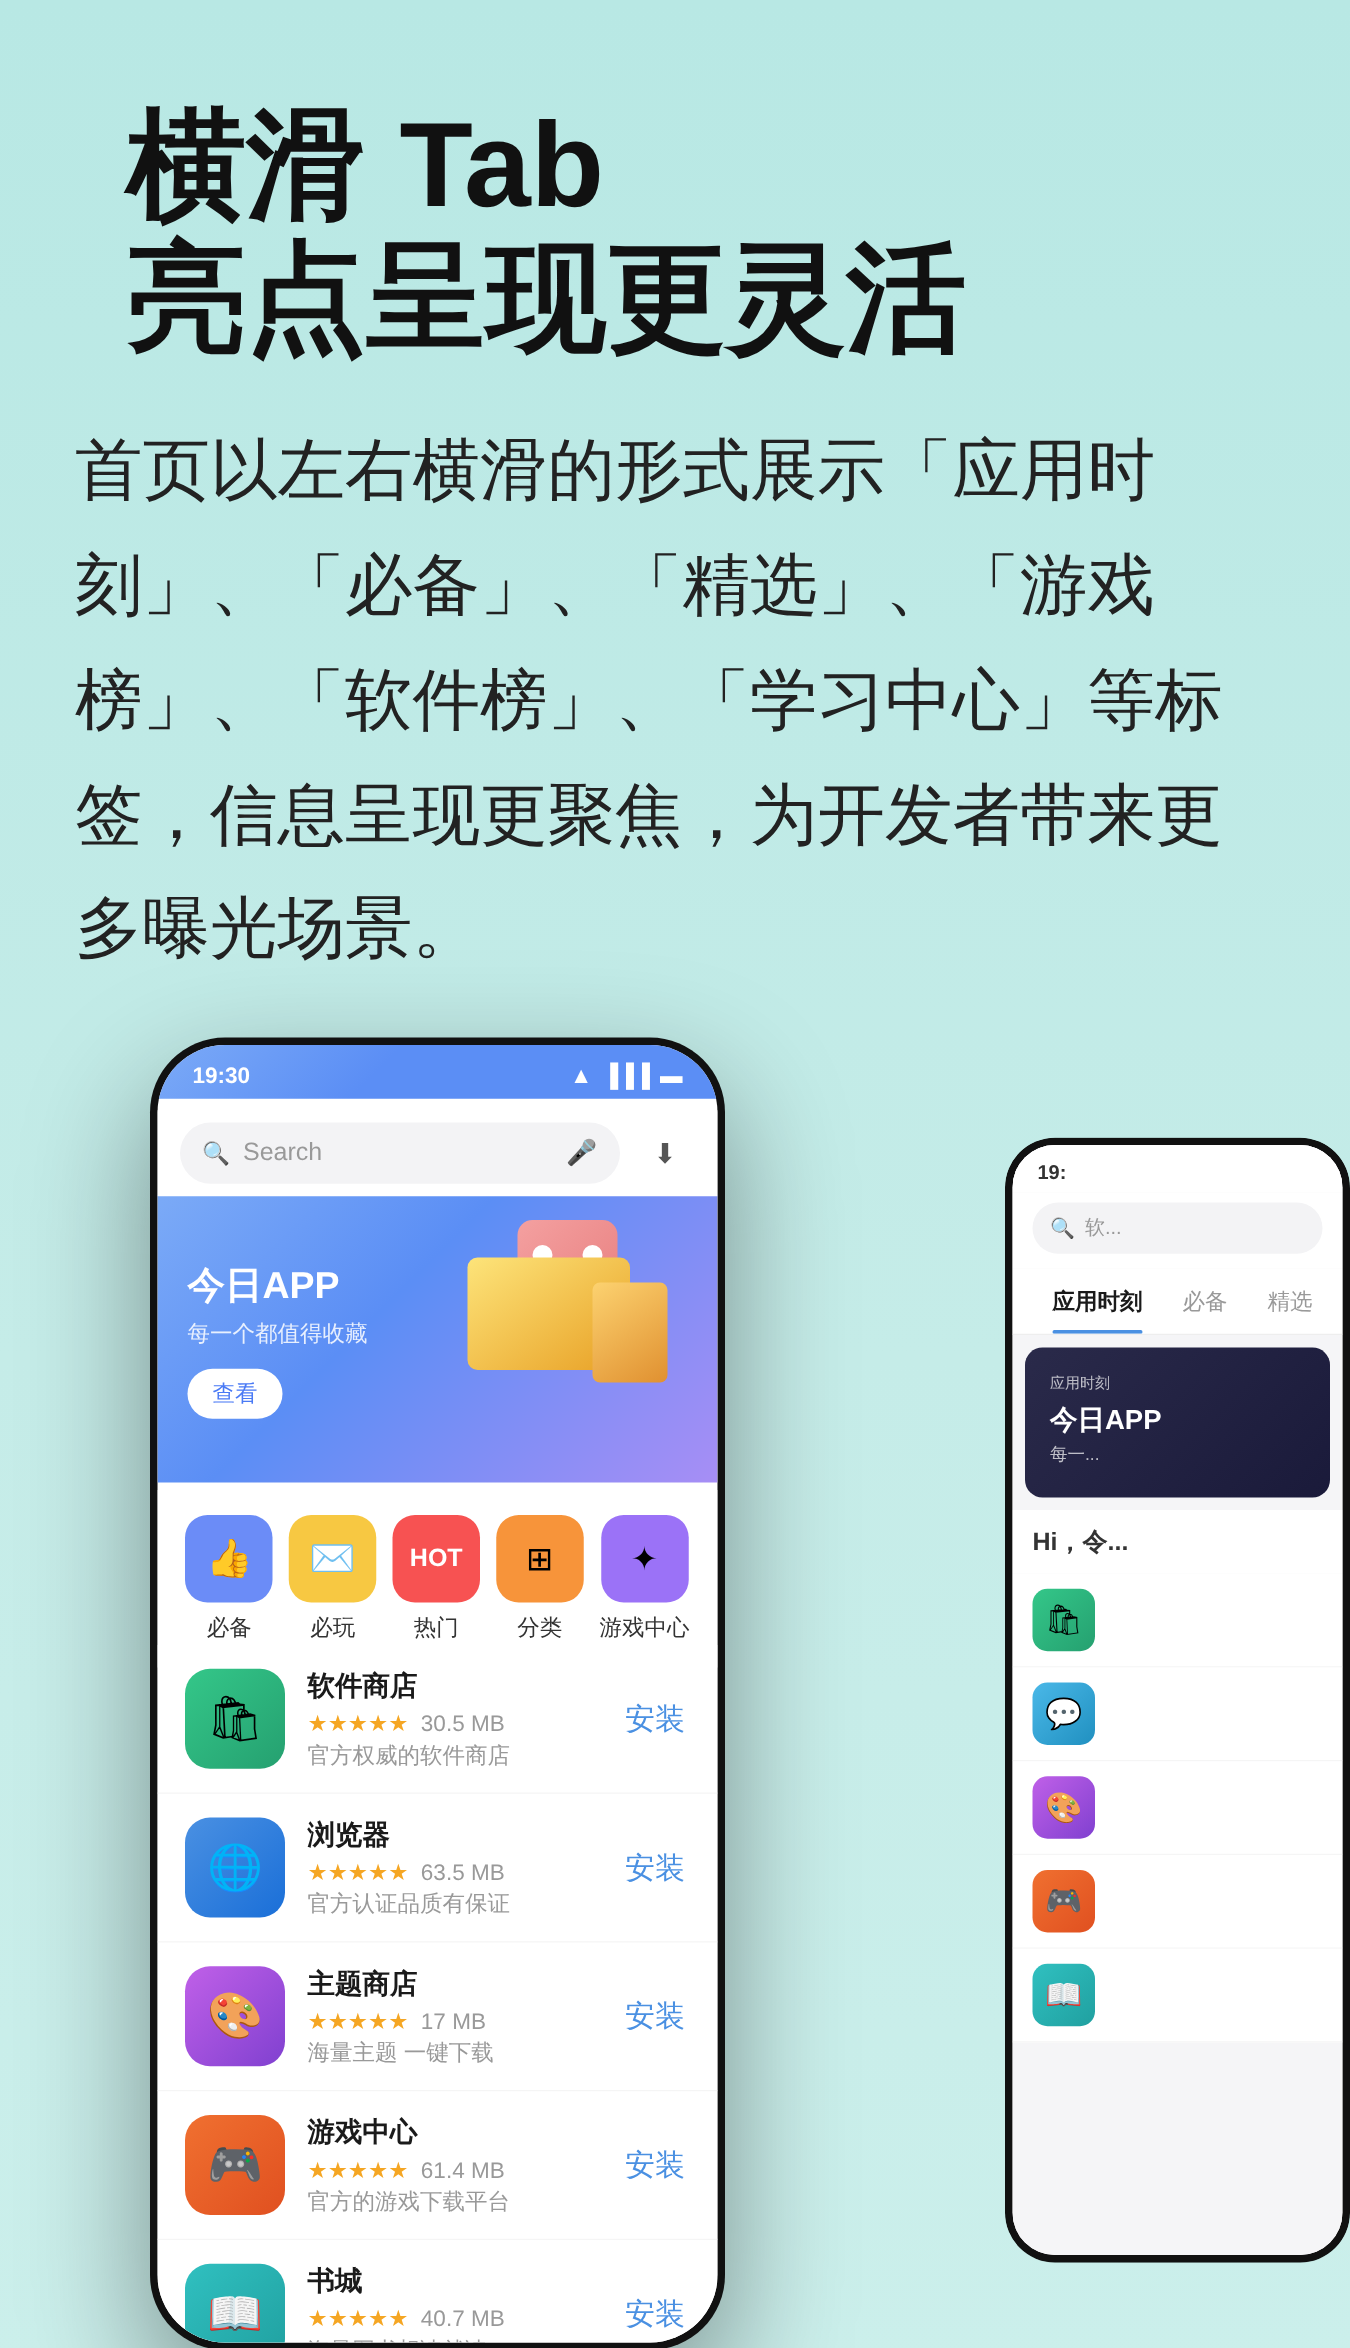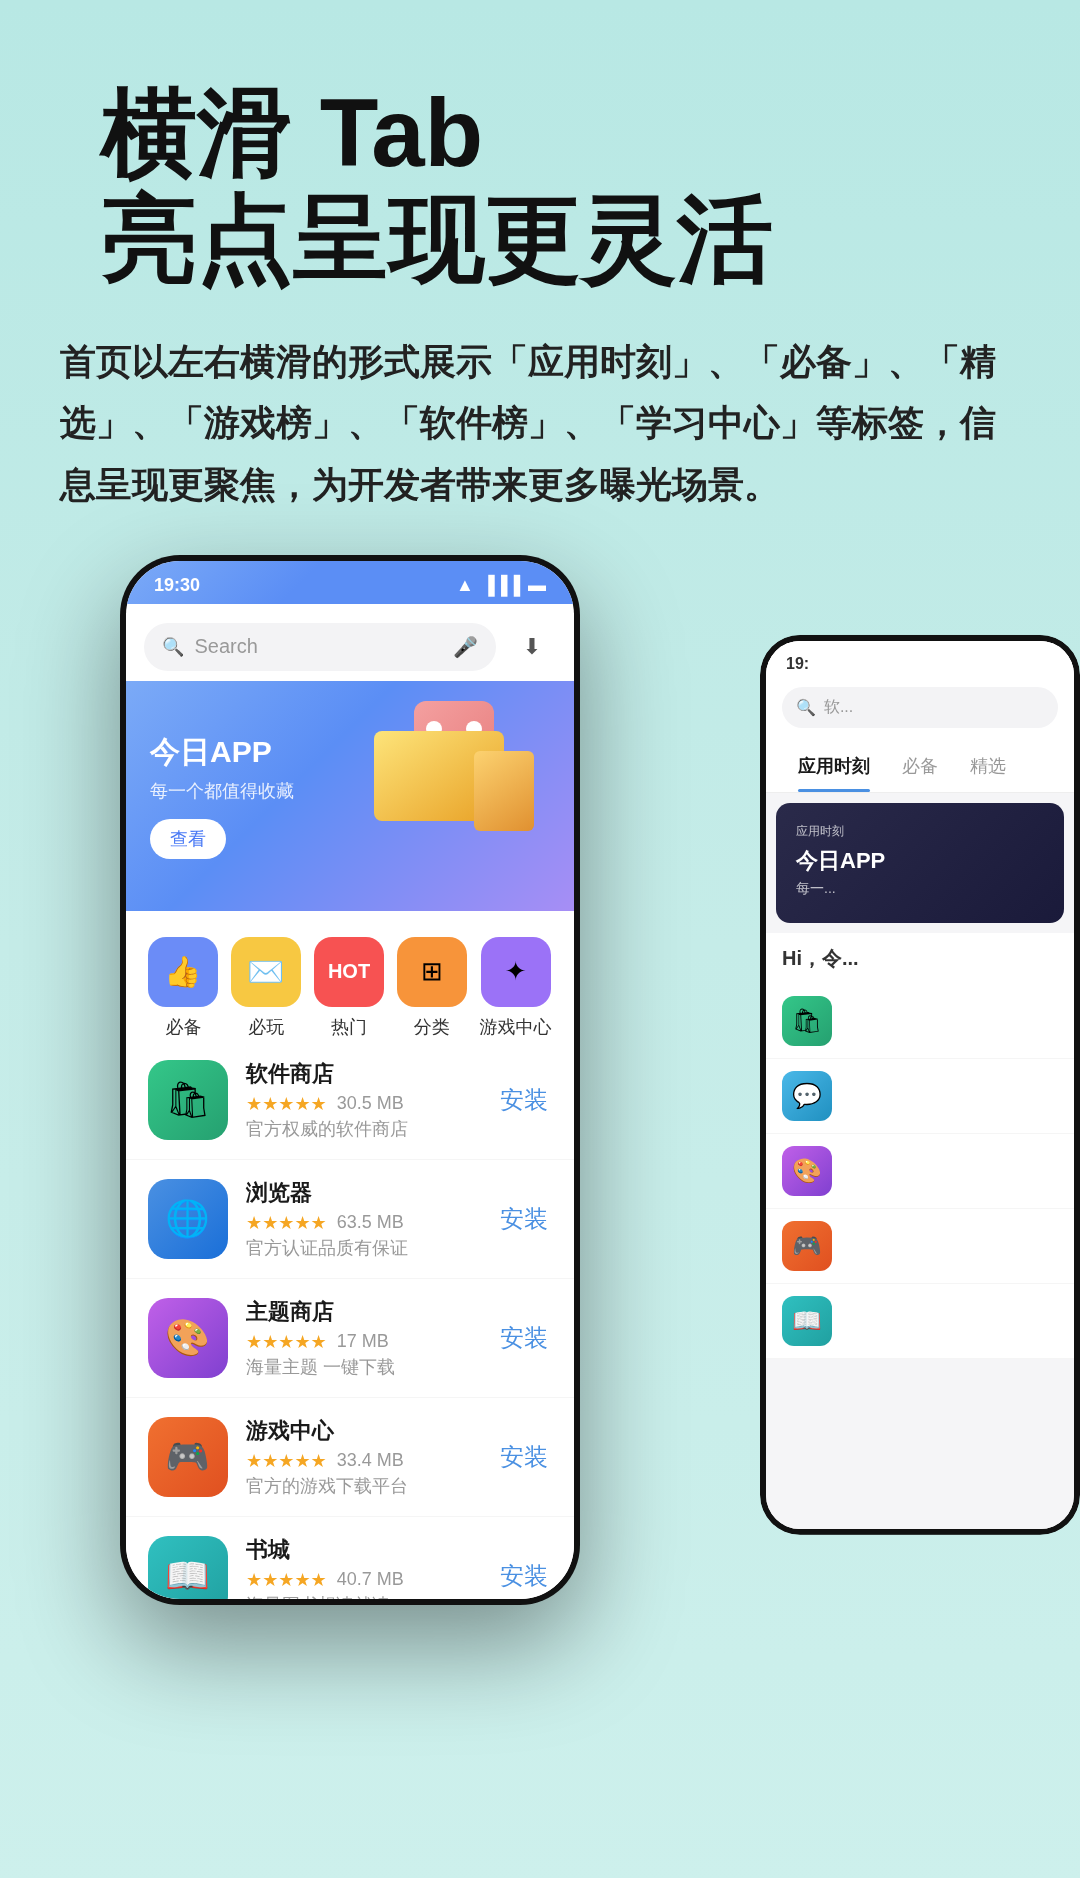--- a/index.html
+++ b/index.html
@@ -16,24 +16,24 @@
     }
     .hero-title {
       font-size: 96px;
       font-weight: 900;
       color: #111;
       line-height: 1.1;
       margin-bottom: 40px;
       margin-left: 41px;
     }
     .hero-desc {
-      font-size: 36px;
+      font-size: 54px;
       color: #222;
       line-height: 1.7;
-      font-weight: 700;
+      font-weight: 400;
     }
 
     .phones-container {
       position: relative;
       width: 100%;
       height: 1340px;
       display: flex;
       align-items: flex-start;
       justify-content: center;
       padding-top: 40px;
@@ -50,21 +50,21 @@
 
     .phone-1 {
       width: 460px;
       height: 1050px;
       left: 120px;
       top: 0;
       z-index: 2;
     }
 
     .phone-2 {
-      width: 320px;
+      width: 276px;
       height: 900px;
       right: 0px;
       top: 80px;
       z-index: 1;
       border-radius: 40px;
       clip-path: inset(0 0 0 0 round 40px);
     }
 
     .phone-screen {
       position: absolute;
@@ -571,21 +571,21 @@
             <div class="app-desc">海量主题 一键下载</div>
           </div>
           <button class="install-btn">安装</button>
         </div>
 
         <div class="app-item">
           <div class="app-icon-img icon-game">🎮</div>
           <div class="app-info">
             <div class="app-name">游戏中心</div>
             <div class="app-stars">
-              ★★★★★ <span class="app-size">33.4 MB</span>
+              ★★★★★ <span class="app-size">61.4 MB</span>
             </div>
             <div class="app-desc">官方的游戏下载平台</div>
           </div>
           <button class="install-btn">安装</button>
         </div>
 
         <div class="app-item">
           <div class="app-icon-img icon-book">📖</div>
           <div class="app-info">
             <div class="app-name">书城</div>

